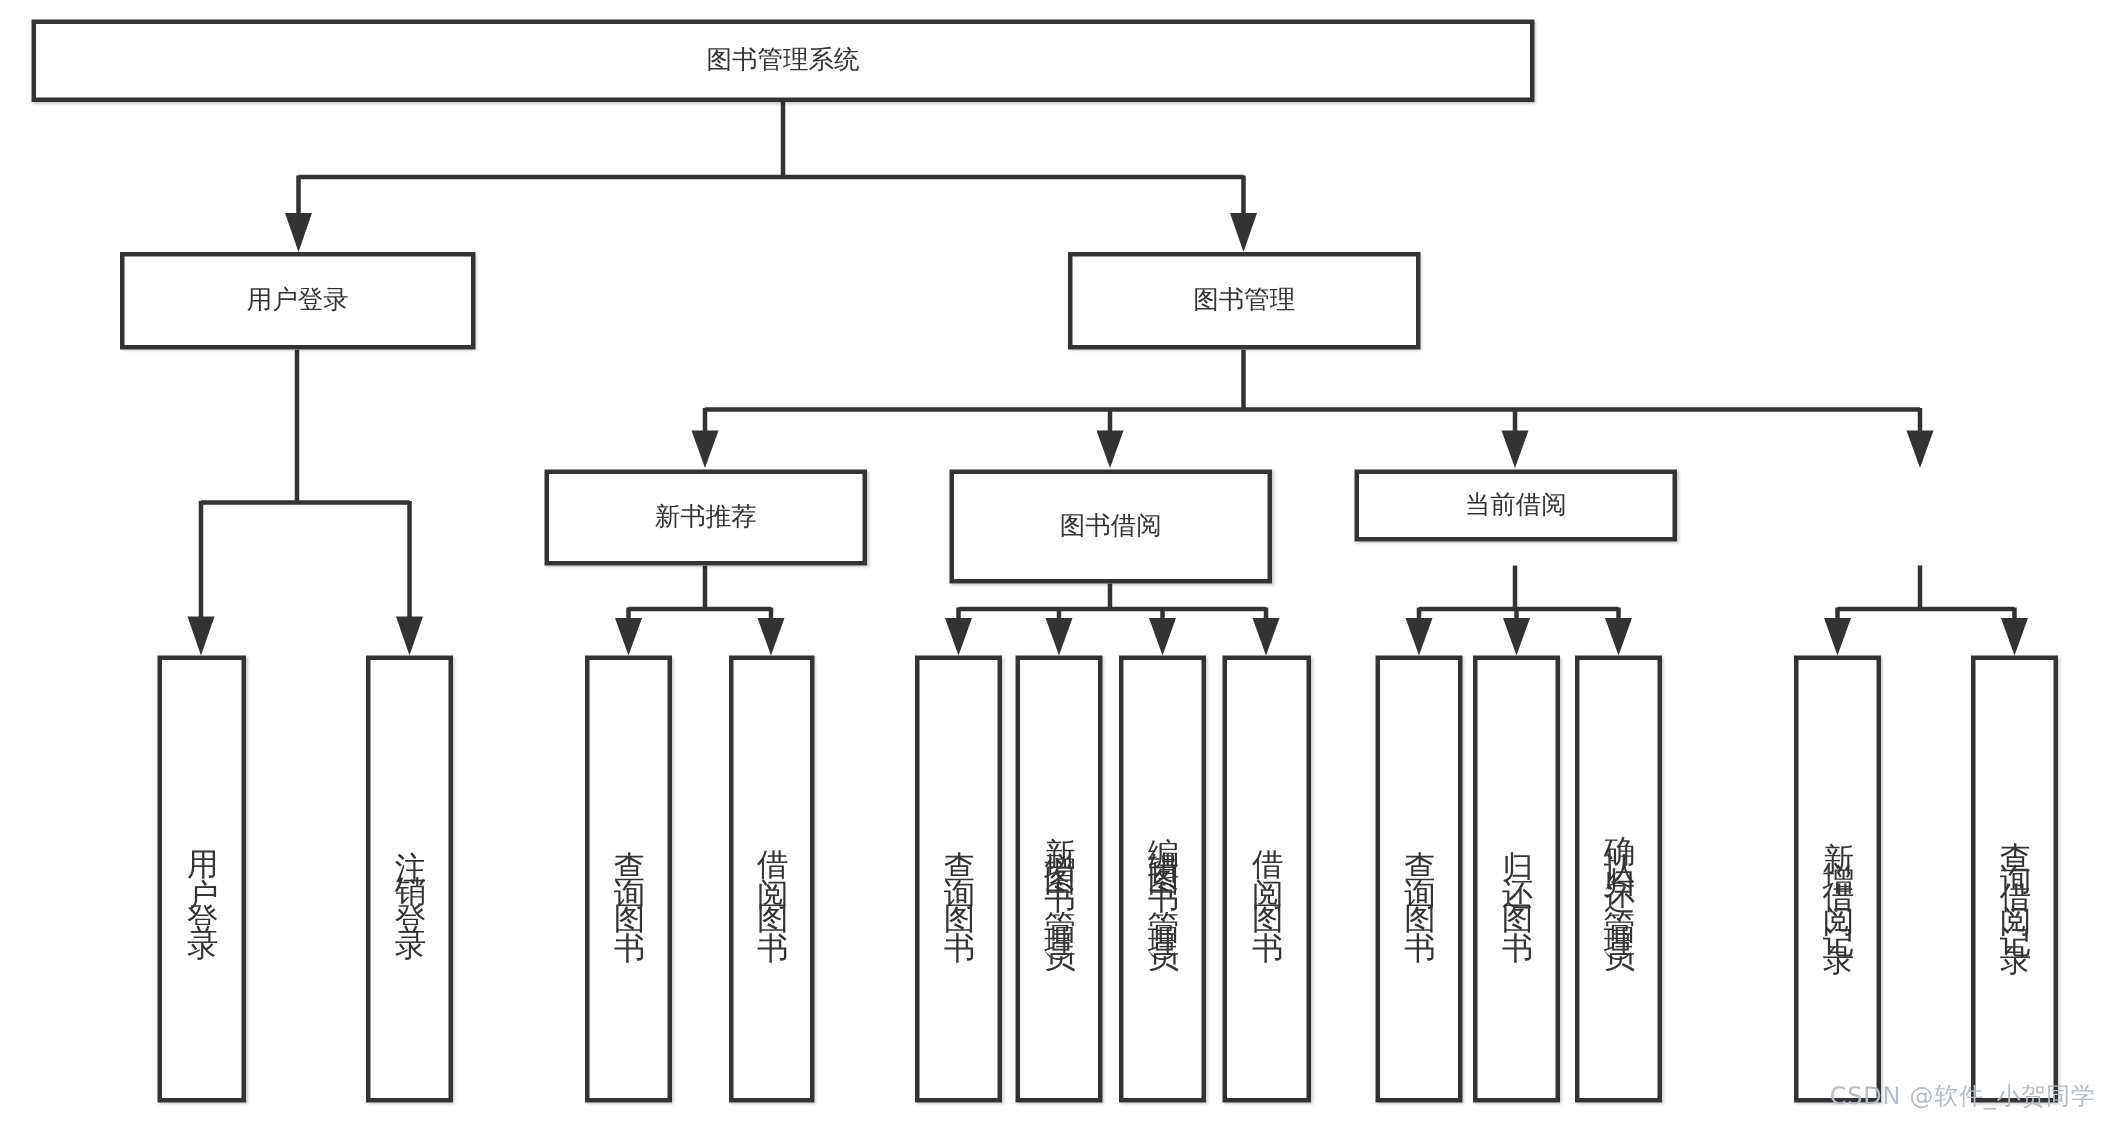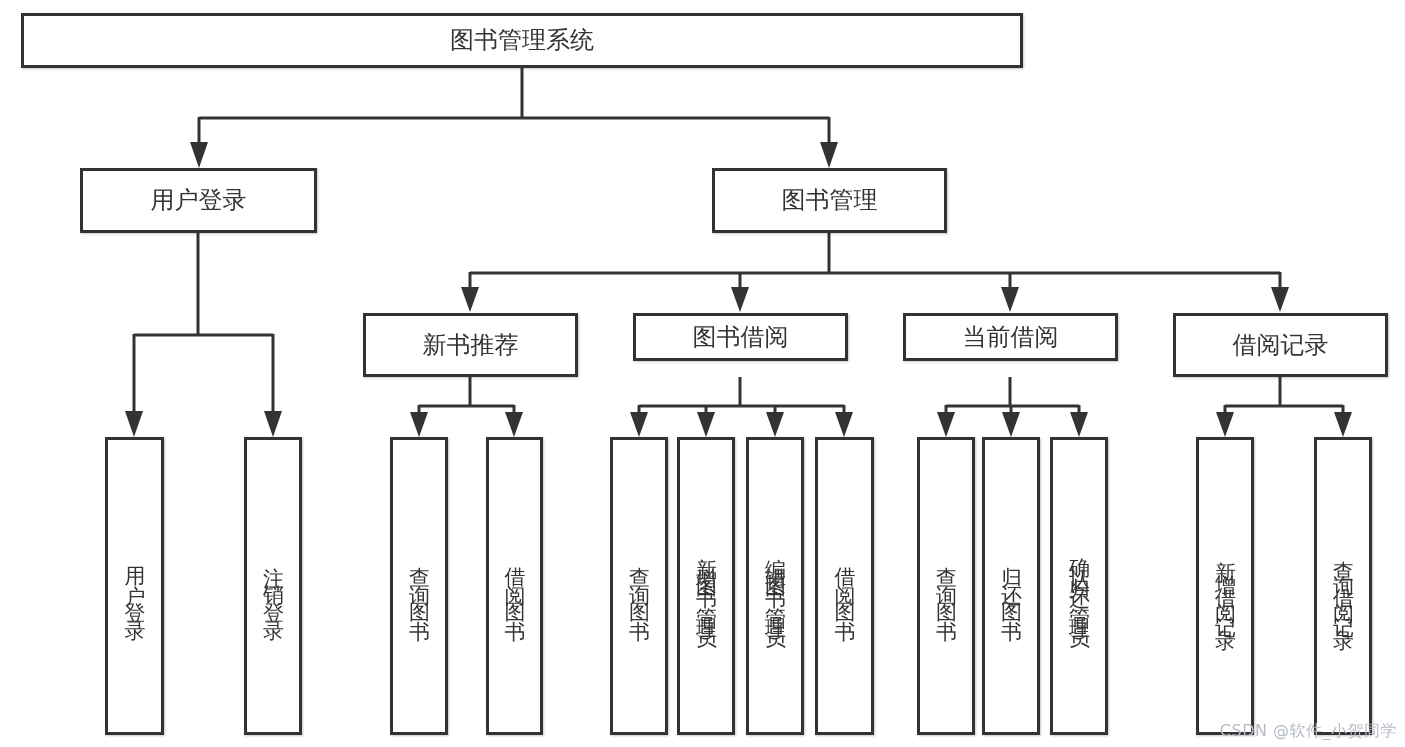--- a/index.html
+++ b/index.html
@@ -24,21 +24,21 @@
   svg.connectors polygon{fill:var(--line);stroke:none;}
   .node{
     position:absolute;z-index:2;
     background:var(--box-fill);
     border:3px solid var(--box-border);
     display:flex;align-items:center;justify-content:center;
     box-shadow:1px 1px 2px rgba(0,0,0,0.22);
   }
   .node .lbl{
     color:var(--text);
-    font-size:24px;
+    font-size:17px;
     white-space:nowrap;
     line-height:1.2;
   }
   .v-node .lbl{
     writing-mode:vertical-rl;
     text-orientation:mixed;
     font-size:21px;
     letter-spacing:14px;
   }
   .v-node .lbl.short{letter-spacing:18px;}
@@ -123,28 +123,25 @@
   <div class="node" style="left:80px;top:168px;width:237px;height:65px">
     <span class="lbl">用户登录</span>
   </div>
   <div class="node" style="left:712px;top:168px;width:235px;height:65px">
     <span class="lbl">图书管理</span>
   </div>
 
   <div class="node" style="left:363px;top:313px;width:215px;height:64px">
     <span class="lbl">新书推荐</span>
   </div>
-  <div class="node" style="left:633px;top:313px;width:215px;height:48px">
+  <div class="node" style="left:633px;top:313px;width:215px;height:76px">
     <span class="lbl">图书借阅</span>
   </div>
   <div class="node" style="left:903px;top:313px;width:215px;height:48px">
     <span class="lbl">当前借阅</span>
-  </div>
-  <div class="node" style="left:1173px;top:313px;width:215px;height:64px">
-    <span class="lbl">借阅记录</span>
   </div>
 
   <div class="node v-node" style="left:105px;top:437px;width:59px;height:298px">
     <span class="lbl short">用户登录</span>
   </div>
   <div class="node v-node" style="left:244px;top:437px;width:58px;height:298px">
     <span class="lbl short">注销登录</span>
   </div>
 
   <div class="node v-node" style="left:390px;top:437px;width:58px;height:298px">

